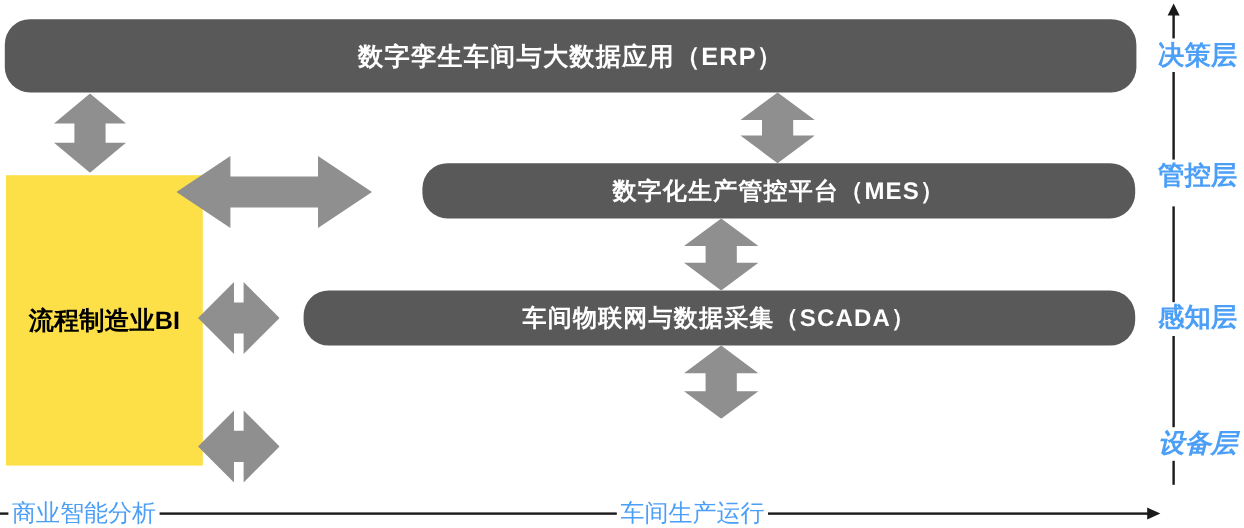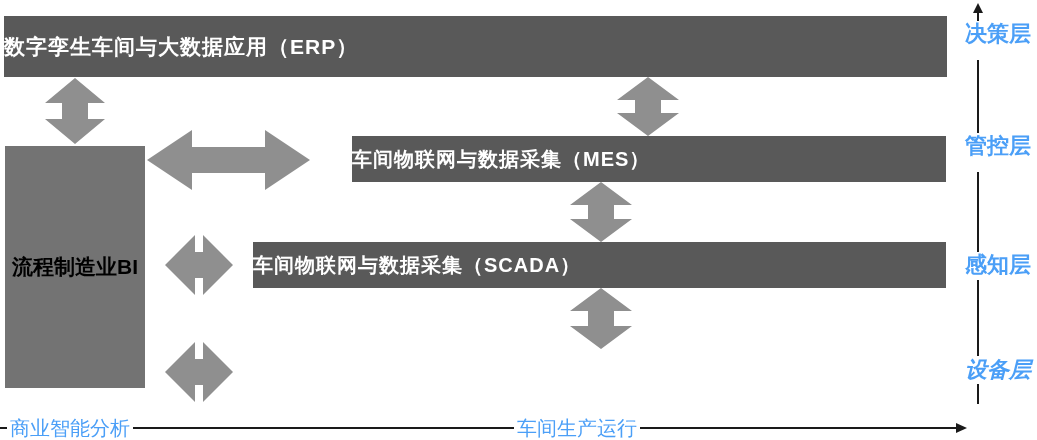--- a/index.html
+++ b/index.html
@@ -2,30 +2,30 @@
 <html><head>
 <meta charset="utf-8">
 <style>
   html,body{margin:0;padding:0;background:#ffffff;}
   .canvas{
     position:relative;width:1037px;height:440px;background:#ffffff;overflow:hidden;
     font-family:"Liberation Sans","DejaVu Sans",sans-serif;
   }
   .bar{
     position:absolute;background:#595959;color:#ffffff;
-    display:flex;align-items:center;justify-content:flex-start;
-    font-size:20px;font-weight:bold;letter-spacing:1px;
+    display:flex;align-items:center;justify-content:center;
+    font-size:20px;font-weight:bold;letter-spacing:1px;border-radius:21px;
   }
   .bar-erp{left:4px;top:16px;width:943px;height:61px;font-size:21px;}
   .bar-mes{left:352px;top:136px;width:594px;height:46px;}
   .bar-scada{left:253px;top:242px;width:693px;height:46px;}
   .bar-plc{left:253px;top:349px;width:693px;height:46px;}
   .bi-box{
-    position:absolute;left:5px;top:146px;width:140px;height:242px;
-    background:#737373;color:#000000;display:flex;align-items:center;justify-content:center;
+    position:absolute;left:5px;top:146px;width:164px;height:242px;
+    background:#fde047;color:#000000;display:flex;align-items:center;justify-content:center;
     font-size:21px;font-weight:bold;
   }
   .arrow-svg{position:absolute;display:block;}
   .arrow-fill{fill:#8f8f8f;}
   .arr-bi-erp{left:45px;top:78px;width:60px;height:66px;}
   .arr-erp-mes{left:617px;top:77px;width:62px;height:59px;}
   .arr-mes-scada{left:570px;top:182px;width:62px;height:60px;}
   .arr-scada-plc{left:570px;top:288px;width:62px;height:61px;}
   .arr-bi-mes{left:147px;top:130px;width:163px;height:60px;}
   .arr-bi-scada{left:165px;top:235px;width:68px;height:60px;}
@@ -38,21 +38,21 @@
   .vstem{top:12px;height:20px;}
   .up-head{
     position:absolute;left:973px;top:3px;width:0;height:0;
     border-left:5px solid transparent;border-right:5px solid transparent;
     border-bottom:10px solid #1a1a1a;
   }
   .layer-label{
     position:absolute;left:965px;color:#4b9ff7;font-size:22px;font-weight:bold;
     white-space:nowrap;background:#ffffff;line-height:25px;
   }
-  .ll-1{top:21px;}
+  .ll-1{top:33px;}
   .ll-2{top:133px;}
   .ll-3{top:252px;}
   .ll-4{top:357px;font-style:italic;}
   .bottom-line{position:absolute;left:0;top:427px;width:958px;height:2px;background:#1a1a1a;}
   .right-head{
     position:absolute;left:956px;top:423px;width:0;height:0;
     border-top:5px solid transparent;border-bottom:5px solid transparent;
     border-left:11px solid #1a1a1a;
   }
   .bottom-label{
@@ -64,21 +64,21 @@
 </style>
 </head>
 <body>
 
 <div class="canvas">
 
   <div class="bar bar-erp">
     <span>数字孪生车间与大数据应用（ERP）</span>
   </div>
   <div class="bar bar-mes">
-    <span>车间物联网与数据采集（MES）</span>
+    <span>数字化生产管控平台（MES）</span>
   </div>
   <div class="bar bar-scada">
     <span>车间物联网与数据采集（SCADA）</span>
   </div>
 
   <div class="bi-box">
     <span>流程制造业BI</span>
   </div>
 
   <svg class="arrow-svg arr-bi-erp" viewBox="0 0 60 66">

